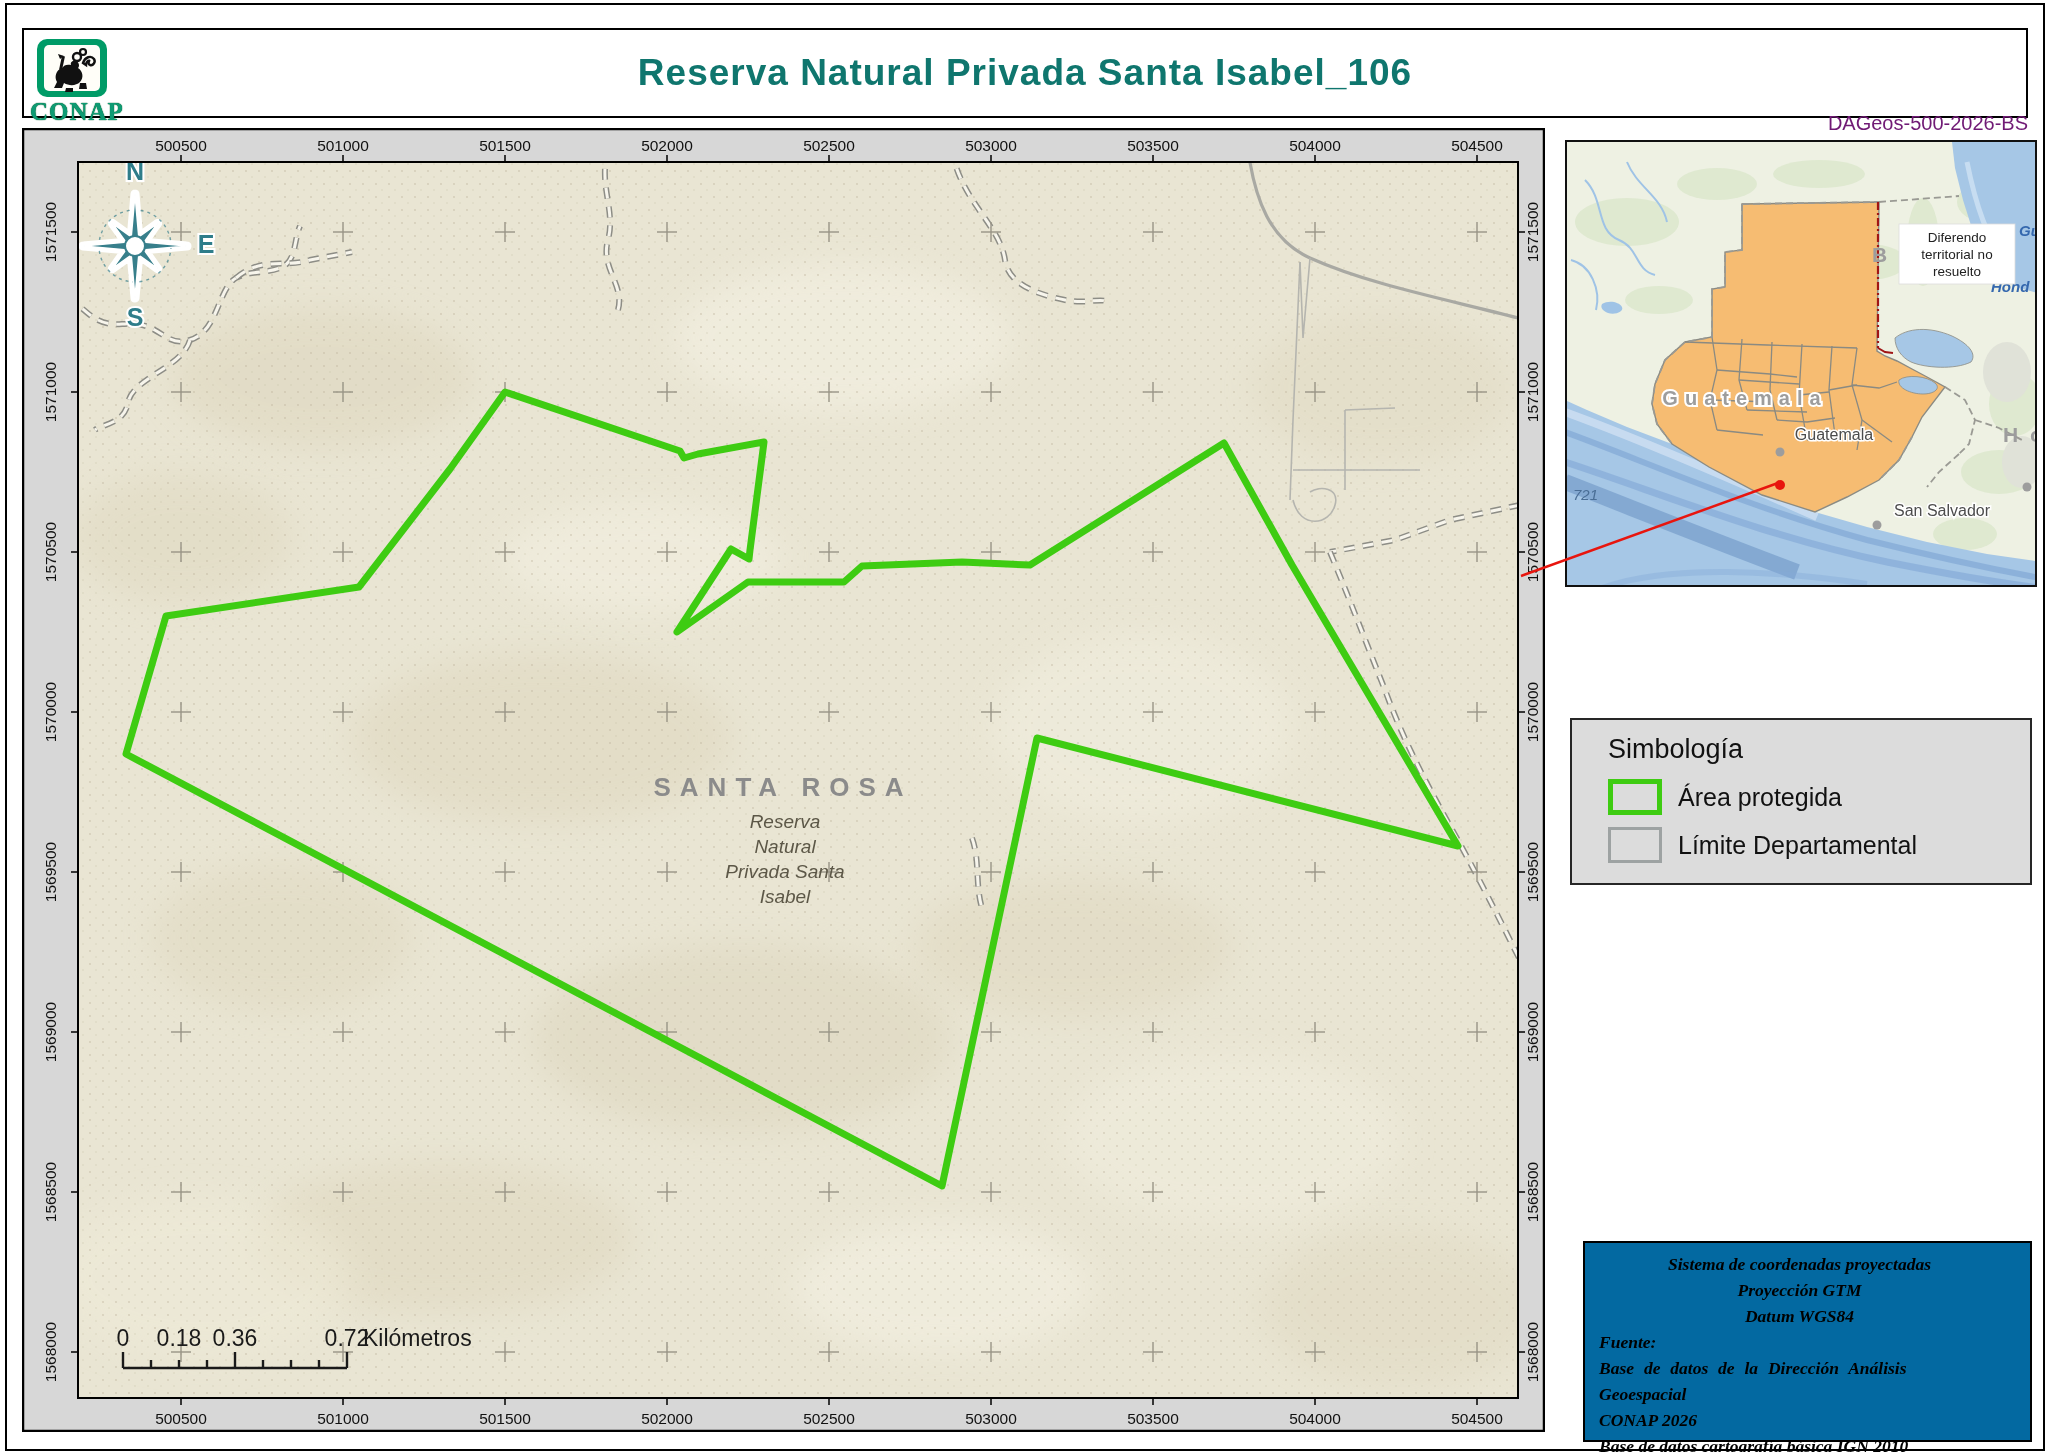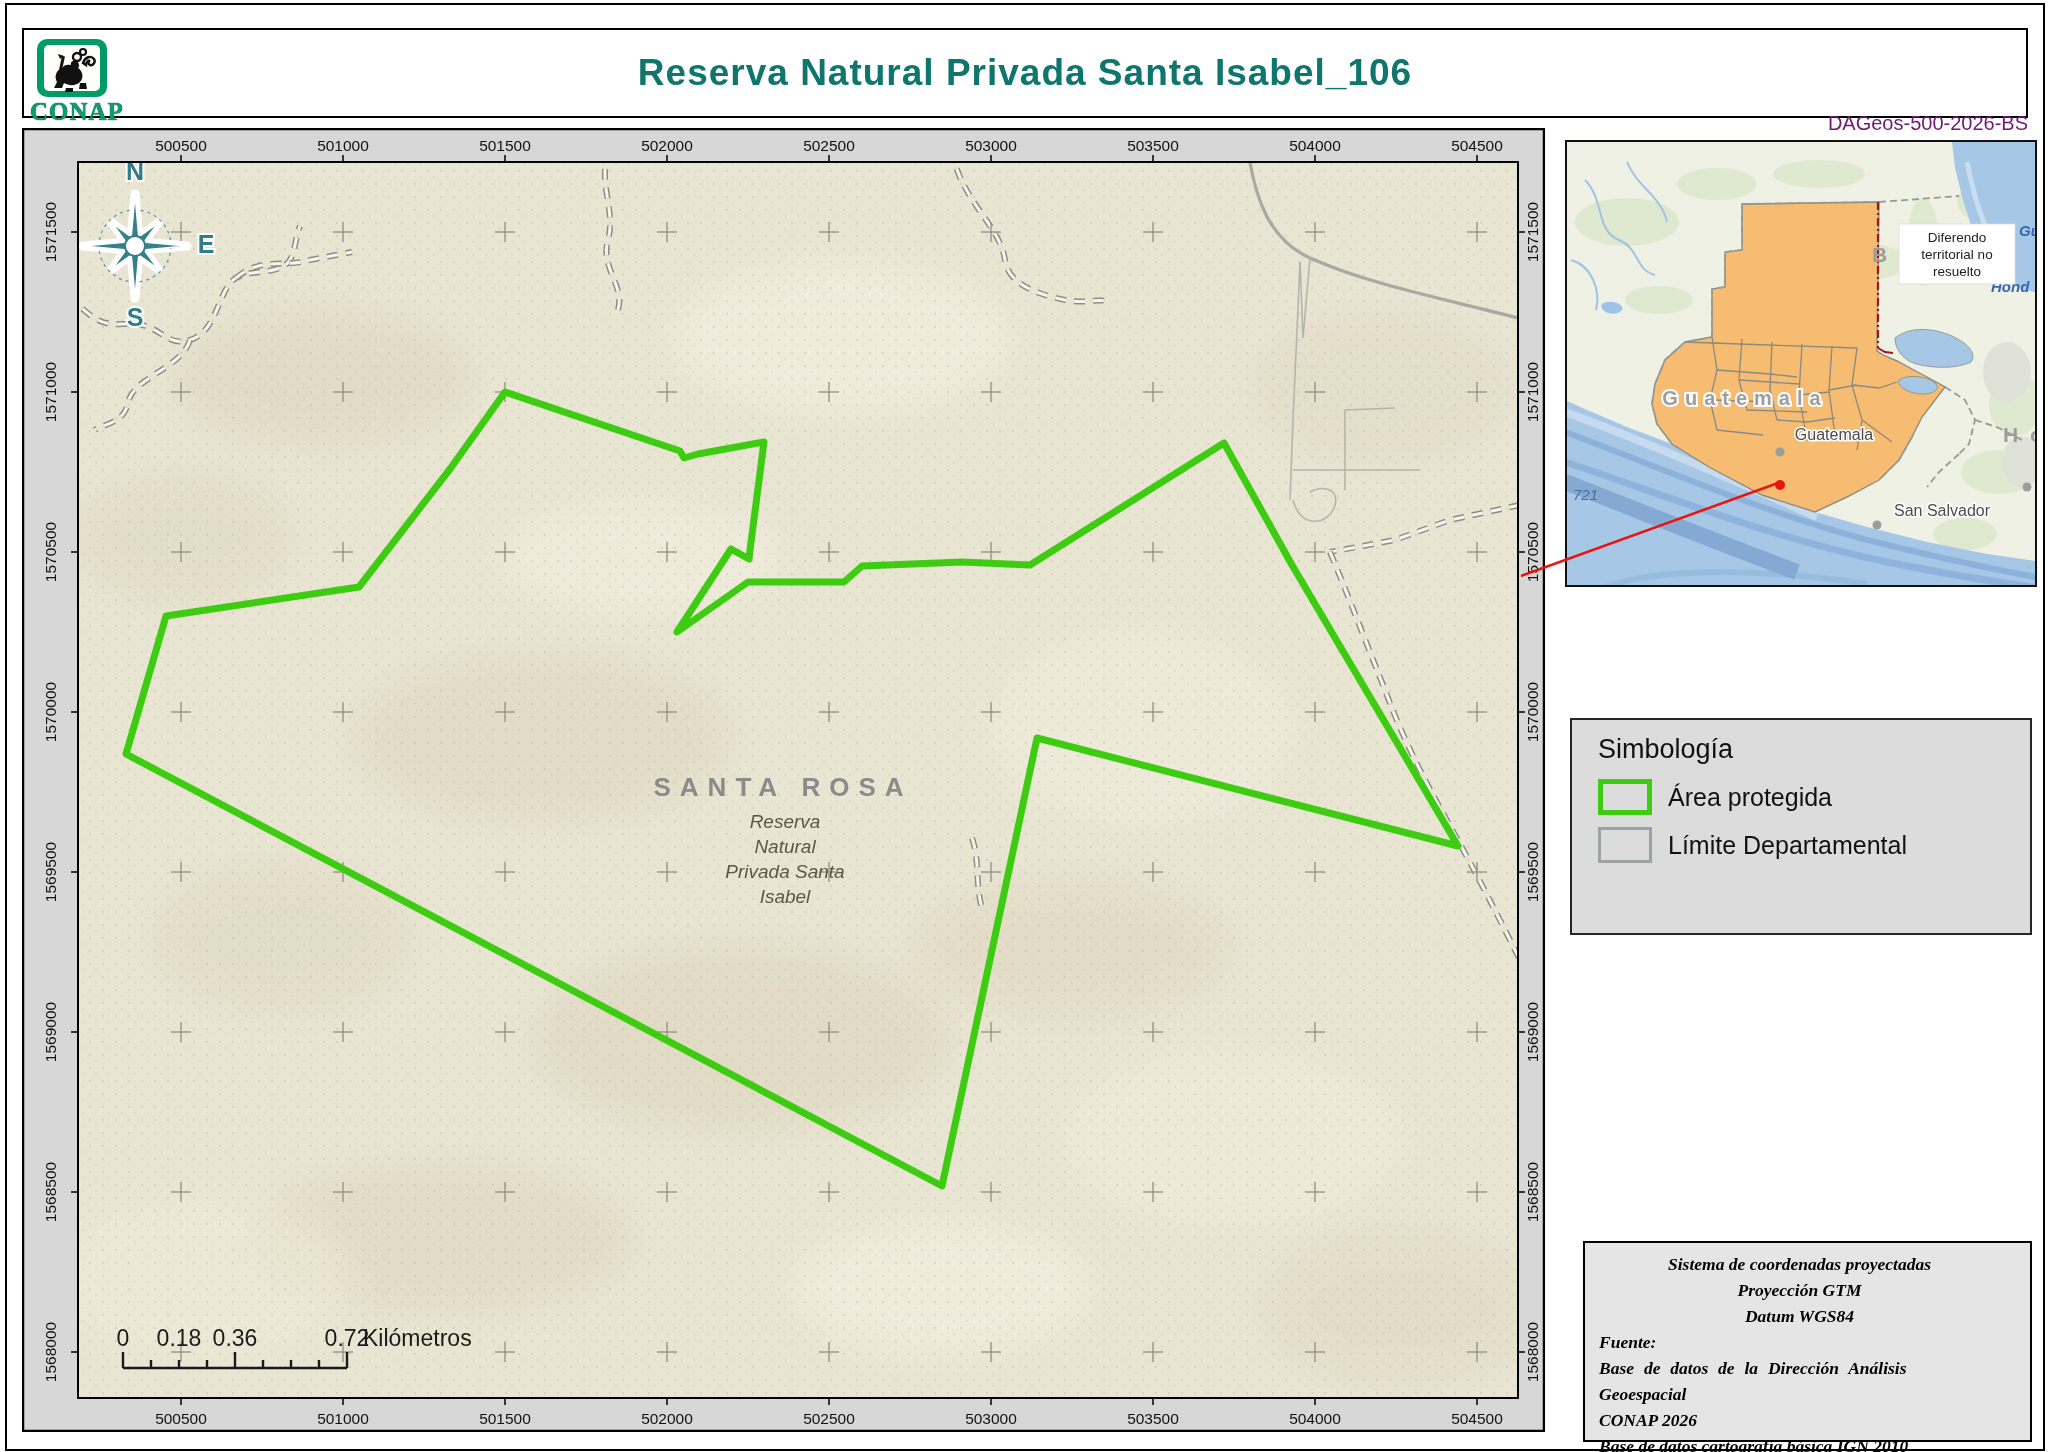--- a/index.html
+++ b/index.html
@@ -15,28 +15,28 @@
     font-family:"Liberation Serif",serif;font-size:25px;letter-spacing:1px;color:#0e9b74;
     text-shadow:0 0 1px #063, 0 0 1px #063;}
   .map-title{position:absolute;left:0;right:0;top:22px;text-align:center;font-size:37px;font-weight:600;
     letter-spacing:1px;color:#0f766e;}
   .doc-code{position:absolute;right:20px;top:112px;font-size:20px;color:#701a75;}
   
   #mainmap{position:absolute;left:22px;top:128px;}
   #insetmap{position:absolute;left:1565px;top:140px;background:#eef1e3;border:2.5px solid #111;}
   #redline{position:absolute;left:1500px;top:465px;pointer-events:none;z-index:30;}
   
-  .legend-box{position:absolute;left:1570px;top:718px;width:462px;height:217px;background:#dcdcdc;
-    border:2px solid #262626;box-sizing:border-box;padding:14px 0 0 26px;}
+  .legend-box{position:absolute;left:1570px;top:718px;width:462px;height:167px;background:#dcdcdc;
+    border:2px solid #262626;box-sizing:border-box;padding:14px 0 0 36px;}
   .legend-title{font-size:27px;color:#111;margin-bottom:14px;}
   .legend-row{display:flex;align-items:center;margin-bottom:12px;}
   .legend-swatch{width:54px;height:36px;box-sizing:border-box;margin-right:16px;background:transparent;}
   .legend-label{font-size:25px;color:#111;}
   
-  .credits-box{position:absolute;left:1583px;top:1241px;width:449px;height:201px;background:#e5e5e5;
+  .credits-box{position:absolute;left:1583px;top:1241px;width:449px;height:201px;background:#0369a1;
     border:2px solid #000;box-sizing:border-box;padding:8px 30px 0 14px;
     font-family:"Liberation Serif",serif;font-style:italic;font-weight:bold;font-size:17.5px;line-height:26px;color:#000;}
   .credits-box .c-center{text-align:center;}
   .credits-box .c-left{text-align:left;}
   .credits-box .c-just{text-align:left;word-spacing:5.5px;font-family:Liberation Serif, serif;}
   
   text{font-family:"Liberation Sans",sans-serif;}
   .ticklab{font-size:15.5px;fill:#111;}
   .halo{paint-order:stroke;stroke:#ffffff;stroke-width:3px;}
   .halo4{paint-order:stroke;stroke:#ffffff;stroke-width:4px;}

